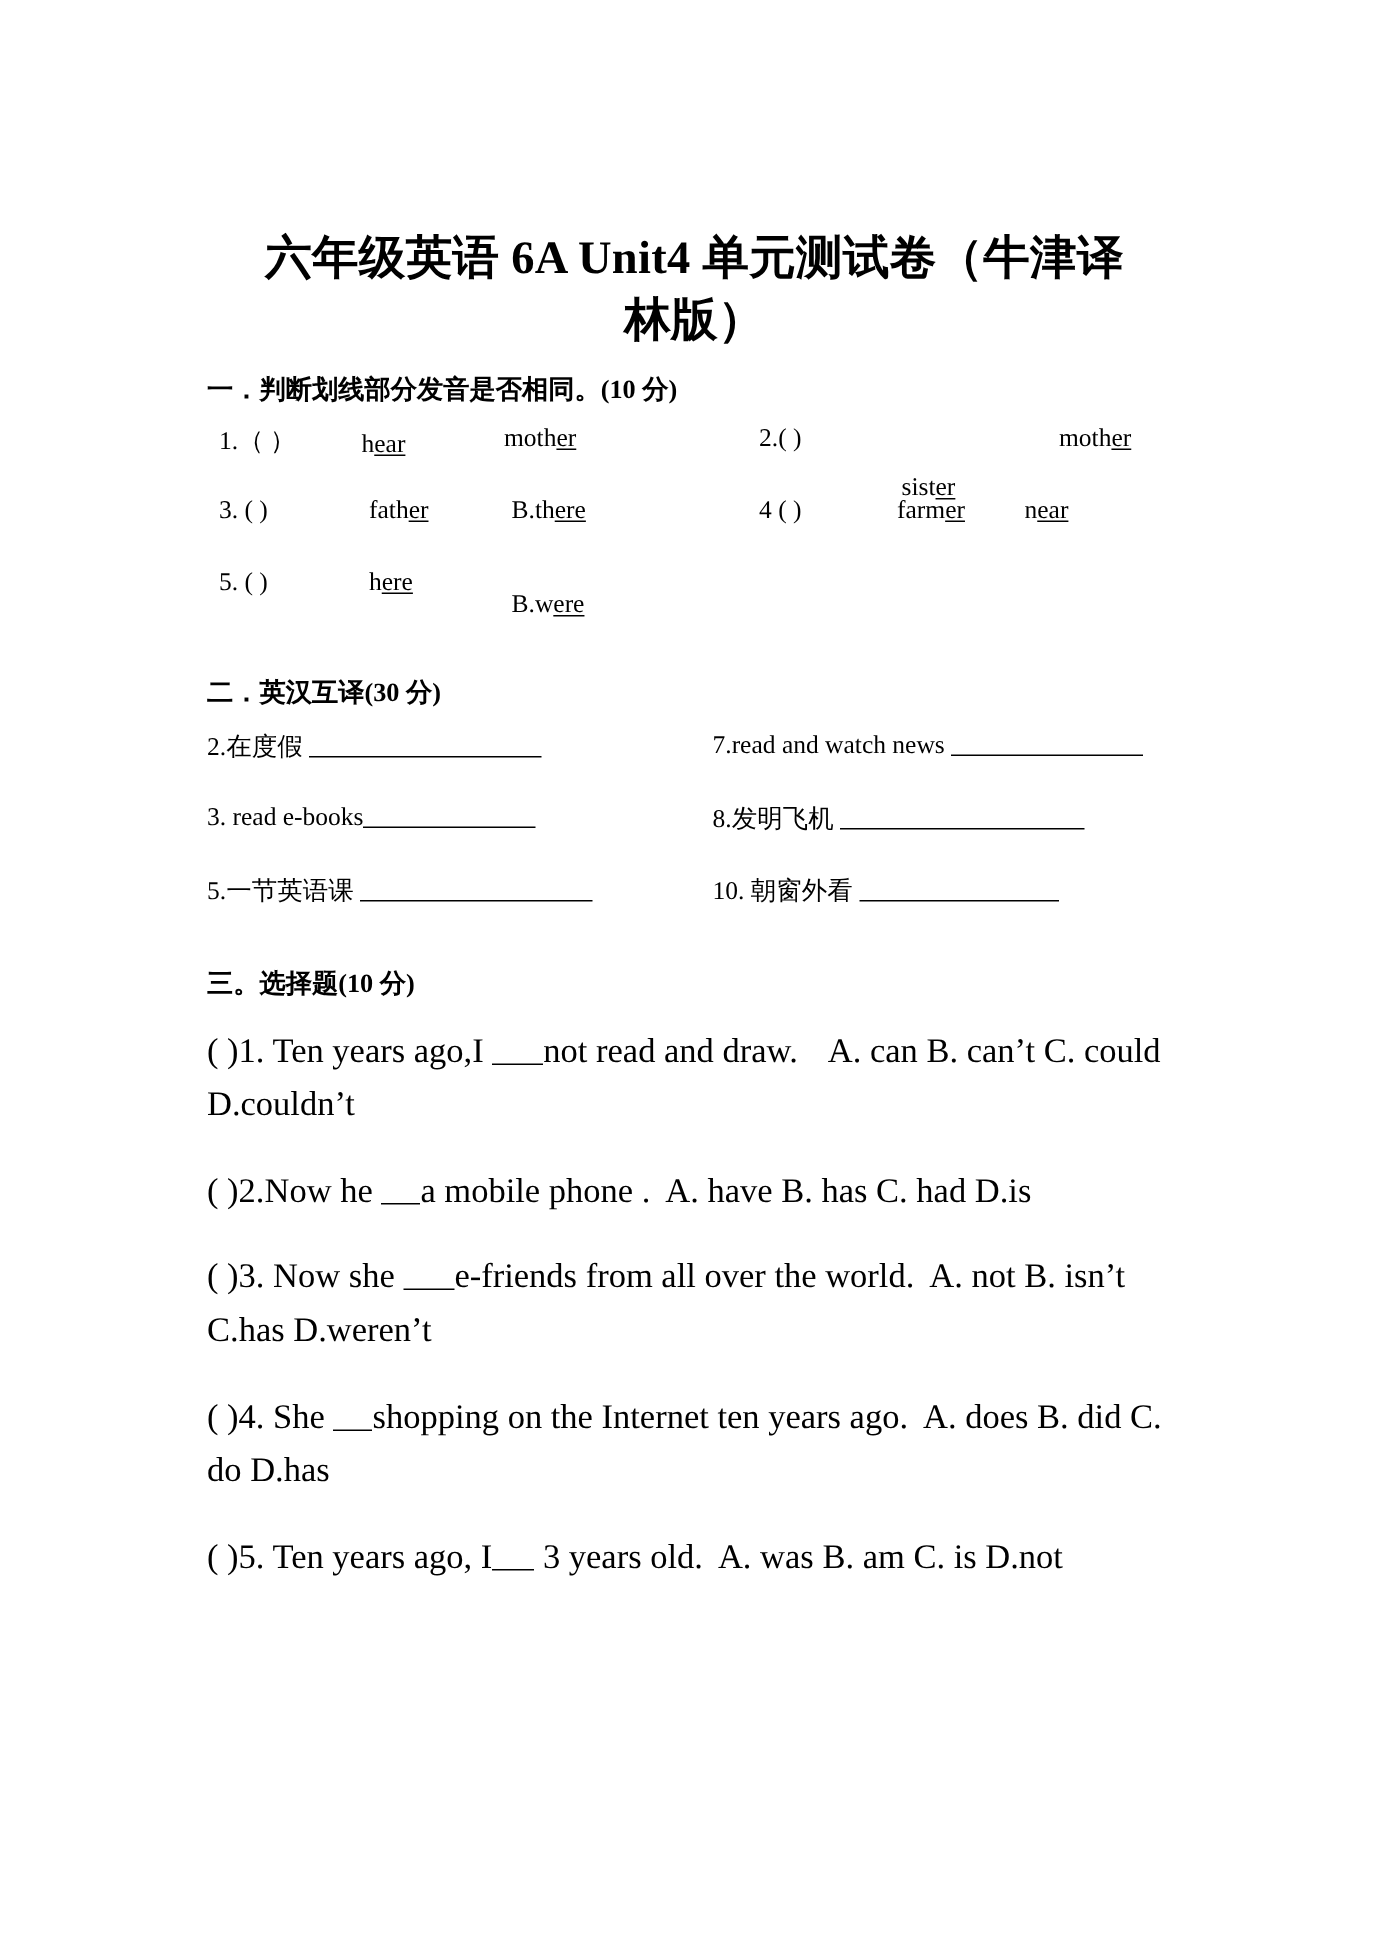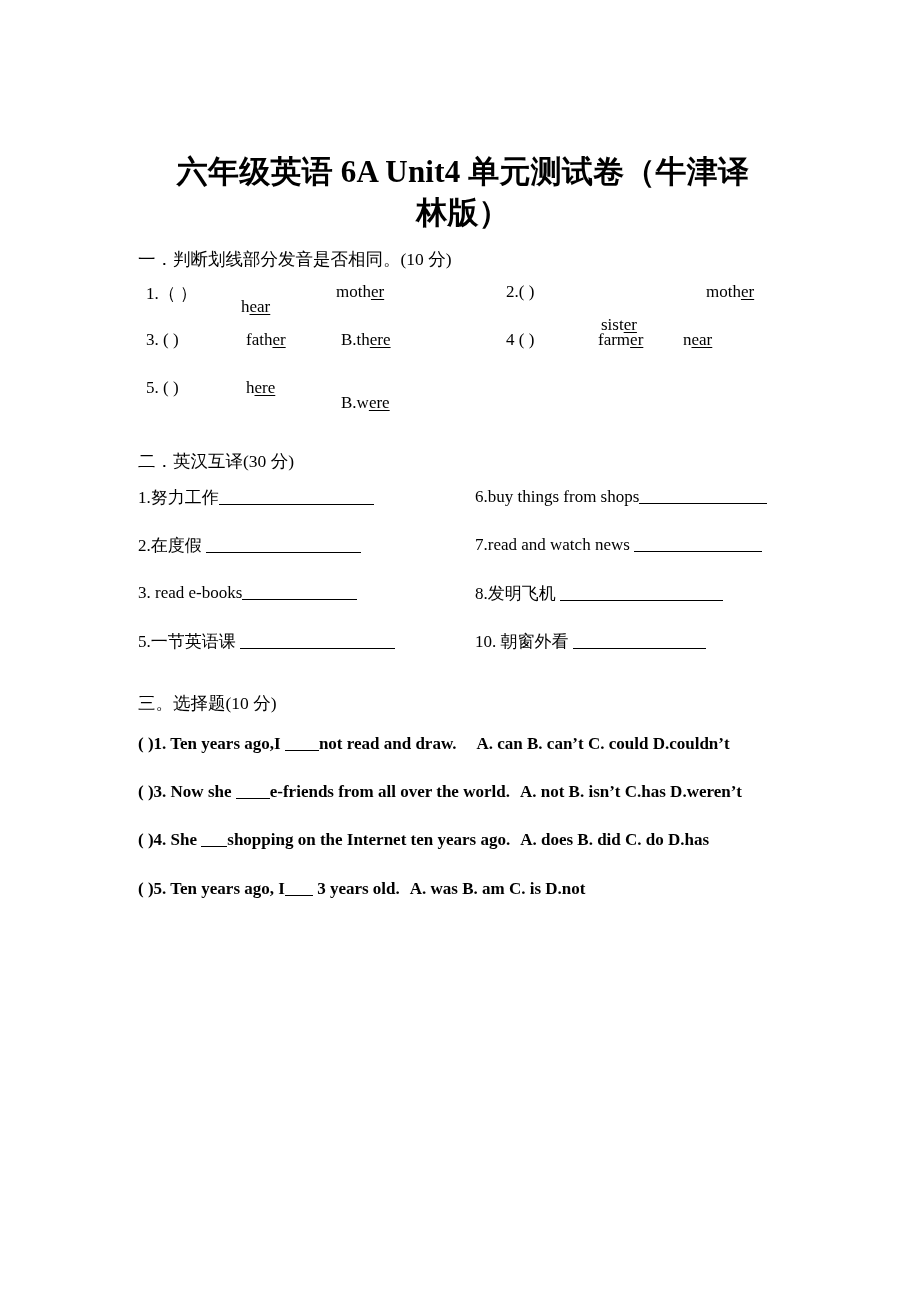--- a/index.html
+++ b/index.html
@@ -36,21 +36,21 @@
     text-align: center;
     line-height: 1.32;
     letter-spacing: 0.2px;
     margin: 0 0 12px 0;
     font-family: "Liberation Serif", "DejaVu Serif", serif;
   }
 
   
   .section-heading {
     font-size: 17.5px;
-    font-weight: normal;
+    font-weight: bold;
     margin: 2px 0 4px 0;
     line-height: 1.5;
   }
   .section-heading.tight { margin-top: 14px; }
 
   
   .s1-row {
     height: 48px;
     position: relative;
     font-size: 17px;
@@ -76,25 +76,24 @@
     height: 48px;
     font-size: 17px;
     white-space: nowrap;
   }
   .s2-left  { position: absolute; left: 0px;   top: 0; white-space: nowrap; }
   .s2-right { position: absolute; left: 337px; top: 0; white-space: nowrap; }
 
   
   .s3 { margin-top: 4px; }
   .q {
-    font-size: 17px;
+    font-size: 23px;
     line-height: 1.55;
     margin: 0 0 22px 0;
     white-space: normal;
-    font-weight: bold;
   }
   .gap {
     display: inline-block;
     border-bottom: 1.4px solid #000;
     height: 0.95em;
     vertical-align: -2px;
   }
   .nbsp-wide { display:inline-block; width: 10px; }
 </style>
 </head>
@@ -107,21 +106,21 @@
       <span>六年级英语 6A Unit4 单元测试卷（牛津译</span><br>
       <span>林版）</span>
     </h1>
 
     <div class="section-heading">一．判断划线部分发音是否相同。(10 分)</div>
 
     <div style="margin-top:10px;">
 
       <div class="s1-row">
         <span class="s1-cell" style="left:8px;top:0;">1.（    ）</span>
-        <span class="s1-cell" style="left:103px;top:15px;"><span>h</span><span class="u">ear</span></span>
+        <span class="s1-cell" style="left:103px;top:4px;"><span>h</span><span class="u">ear</span></span>
         <span class="s1-cell" style="left:198px;top:0;"><span>moth</span><span class="u">er</span></span>
         <span class="s1-cell" style="left:368px;top:0;">2.(        )</span>
         <span class="s1-cell" style="left:463px;top:0;margin-top:33px;"><span>sist</span><span class="u">er</span></span>
         <span class="s1-cell" style="left:568px;top:0;"><span>moth</span><span class="u">er</span></span>
       </div>
 
       <div class="s1-row">
         <span class="s1-cell" style="left:8px;top:0;">3. (       )</span>
         <span class="s1-cell" style="left:108px;top:0;"><span>fath</span><span class="u">er</span></span>
         <span class="s1-cell" style="left:203px;top:0;"><span>B.th</span><span class="u">ere</span></span>
@@ -135,24 +134,20 @@
         <span class="s1-cell" style="left:108px;top:0;"><span>h</span><span class="u">ere</span></span>
         <span class="s1-cell" style="left:203px;top:0;margin-top:15px;"><span>B.w</span><span class="u">ere</span></span>
       </div>
 
     </div>
 
     <div class="section-heading tight" style="margin-top:22px;">二．英汉互译(30 分)</div>
 
     <div class="s2" style="margin-top:12px;">
 
-      <div class="s2-row">
-        <span class="s2-left"><span>1.努力工作</span><span class="blank" style="width:155px;"></span></span>
-        <span class="s2-right"><span>6.buy things from shops</span><span class="blank" style="width:128px;"></span></span>
-      </div>
 
       <div class="s2-row">
         <span class="s2-left"><span>2.在度假 </span><span class="blank" style="width:155px;"></span></span>
         <span class="s2-right"><span>7.read and watch news </span><span class="blank" style="width:128px;"></span></span>
       </div>
 
       <div class="s2-row">
         <span class="s2-left"><span>3. read e-books</span><span class="blank" style="width:115px;"></span></span>
         <span class="s2-right"><span>8.发明飞机 </span><span class="blank" style="width:163px;"></span></span>
       </div>
@@ -166,20 +161,23 @@
     </div>
 
     <div class="section-heading tight" style="margin-top:12px;">三。选择题(10 分)</div>
 
     <div class="s3" style="margin-top:14px;">
 
       <div class="q">
         <span>(    )1. Ten years ago,I </span><span class="gap" style="width:34px;"></span><span>not read and draw.</span><span class="nbsp-wide"></span><span class="nbsp-wide"></span><span>A. can  B. can’t  C. could  D.couldn’t</span>
       </div>
 
+      <div class="q">
+        <span>(    )2.Now he </span><span class="gap" style="width:26px;"></span><span>a mobile phone .</span><span class="nbsp-wide"></span><span>A. have  B. has   C. had    D.is</span>
+      </div>
 
       <div class="q">
         <span>(    )3. Now she </span><span class="gap" style="width:34px;"></span><span>e-friends from all over the world.</span><span class="nbsp-wide"></span><span>A. not   B. isn’t  C.has  D.weren’t</span>
       </div>
 
       <div class="q">
         <span>(    )4. She </span><span class="gap" style="width:26px;"></span><span>shopping on the Internet ten years ago.</span><span class="nbsp-wide"></span><span>A. does   B. did   C. do  D.has</span>
       </div>
 
       <div class="q">

